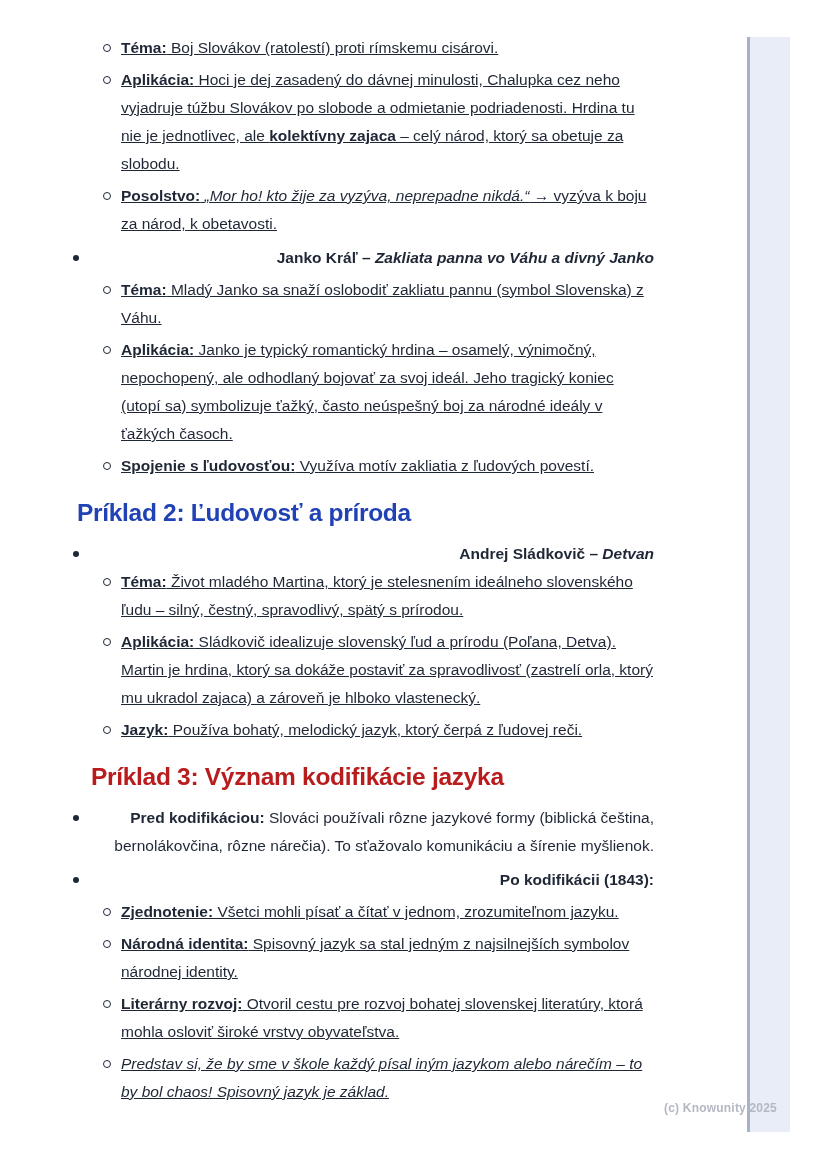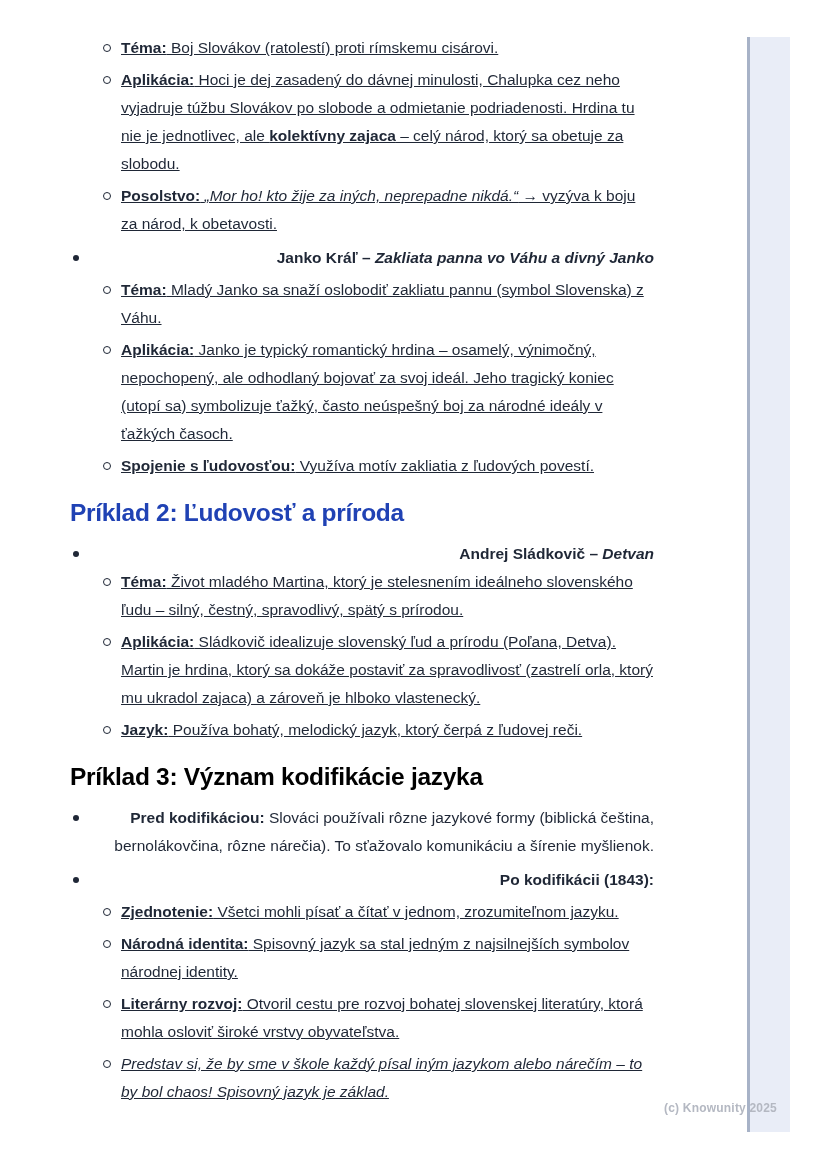--- a/index.html
+++ b/index.html
@@ -109,30 +109,30 @@
 </head>
 <body style="background: rgb(255, 255, 255);">
 
 <div class="page-edge" style="background: rgb(233, 237, 247); border-left-color: rgb(167, 178, 199);"></div>
 
 <div class="watermark" style="color: rgb(180, 184, 194);">(c) Knowunity 2025</div>
 
 <div class="content" id="doc-content" style="color: rgb(31, 39, 54);">
     <div class="li li2"><span class="marker"></span><span class="txt"><span class="b">Téma:</span><span> Boj Slovákov (ratolestí) proti rímskemu cisárovi.</span></span></div>
     <div class="li li2"><span class="marker"></span><span class="txt"><span class="b">Aplikácia:</span><span> Hoci je dej zasadený do dávnej minulosti, Chalupka cez neho vyjadruje túžbu Slovákov po slobode a odmietanie podriadenosti. Hrdina tu nie je jednotlivec, ale </span><span class="b">kolektívny zajaca</span><span> – celý národ, ktorý sa obetuje za slobodu.</span></span></div>
-    <div class="li li2"><span class="marker"></span><span class="txt"><span class="b">Posolstvo:</span><span> </span><span class="i">„Mor ho! kto žije za iných, neprepadne nikdá.“</span><span> → vyzýva k boju za národ, k obetavosti.</span></span></div>
+    <div class="li li2"><span class="marker"></span><span class="txt"><span class="b">Posolstvo:</span><span> </span><span class="i">„Mor ho! kto žije za vyzýva, neprepadne nikdá.“</span><span> → vyzýva k boju za národ, k obetavosti.</span></span></div>
     <div class="li li1"><span class="marker"></span><span class="txt"><span class="b">Janko Kráľ – </span><span class="b i">Zakliata panna vo Váhu a divný Janko</span></span></div>
     <div class="li li2"><span class="marker"></span><span class="txt"><span class="b">Téma:</span><span> Mladý Janko sa snaží oslobodiť zakliatu pannu (symbol Slovenska) z Váhu.</span></span></div>
     <div class="li li2"><span class="marker"></span><span class="txt"><span class="b">Aplikácia:</span><span> Janko je typický romantický hrdina – osamelý, výnimočný, nepochopený, ale odhodlaný bojovať za svoj ideál. Jeho tragický koniec (utopí sa) symbolizuje ťažký, často neúspešný boj za národné ideály v ťažkých časoch.</span></span></div>
     <div class="li li2"><span class="marker"></span><span class="txt"><span class="b">Spojenie s ľudovosťou:</span><span> Využíva motív zakliatia z ľudových povestí.</span></span></div>
-    <h2 class="h2" style="color: rgb(32, 66, 180);">Príklad 2: Ľudovosť a príroda</h2>
+    <h2 class="h2" style="color: rgb(32, 66, 180); margin-left: 7px;">Príklad 2: Ľudovosť a príroda</h2>
     <div class="li li1"><span class="marker"></span><span class="txt"><span class="b">Andrej Sládkovič – </span><span class="b i">Detvan</span></span></div>
     <div class="li li2 tight"><span class="marker"></span><span class="txt"><span class="b">Téma:</span><span> Život mladého Martina, ktorý je stelesnením ideálneho slovenského ľudu – silný, čestný, spravodlivý, spätý s prírodou.</span></span></div>
     <div class="li li2"><span class="marker"></span><span class="txt"><span class="b">Aplikácia:</span><span> Sládkovič idealizuje slovenský ľud a prírodu (Poľana, Detva). Martin je hrdina, ktorý sa dokáže postaviť za spravodlivosť (zastrelí orla, ktorý mu ukradol zajaca) a zároveň je hlboko vlastenecký.</span></span></div>
     <div class="li li2"><span class="marker"></span><span class="txt"><span class="b">Jazyk:</span><span> Používa bohatý, melodický jazyk, ktorý čerpá z ľudovej reči.</span></span></div>
-    <h2 class="h2" style="color: #000000;">Príklad 3: Význam kodifikácie jazyka</h2>
+    <h2 class="h2" style="color: #b91c1c; margin-left: 21px;">Príklad 3: Význam kodifikácie jazyka</h2>
     <div class="li li1"><span class="marker"></span><span class="txt"><span class="b">Pred kodifikáciou:</span><span> Slováci používali rôzne jazykové formy (biblická čeština, bernolákovčina, rôzne nárečia). To sťažovalo komunikáciu a šírenie myšlienok.</span></span></div>
     <div class="li li1"><span class="marker"></span><span class="txt"><span class="b">Po kodifikácii (1843):</span></span></div>
     <div class="li li2"><span class="marker"></span><span class="txt"><span class="b">Zjednotenie:</span><span> Všetci mohli písať a čítať v jednom, zrozumiteľnom jazyku.</span></span></div>
     <div class="li li2"><span class="marker"></span><span class="txt"><span class="b">Národná identita:</span><span> Spisovný jazyk sa stal jedným z najsilnejších symbolov národnej identity.</span></span></div>
     <div class="li li2"><span class="marker"></span><span class="txt"><span class="b">Literárny rozvoj:</span><span> Otvoril cestu pre rozvoj bohatej slovenskej literatúry, ktorá mohla osloviť široké vrstvy obyvateľstva.</span></span></div>
     <div class="li li2"><span class="marker"></span><span class="txt"><span class="i">Predstav si, že by sme v škole každý písal iným jazykom alebo nárečím – to by bol chaos! Spisovný jazyk je základ.</span></span></div>
   </div>
 
 </body></html>

